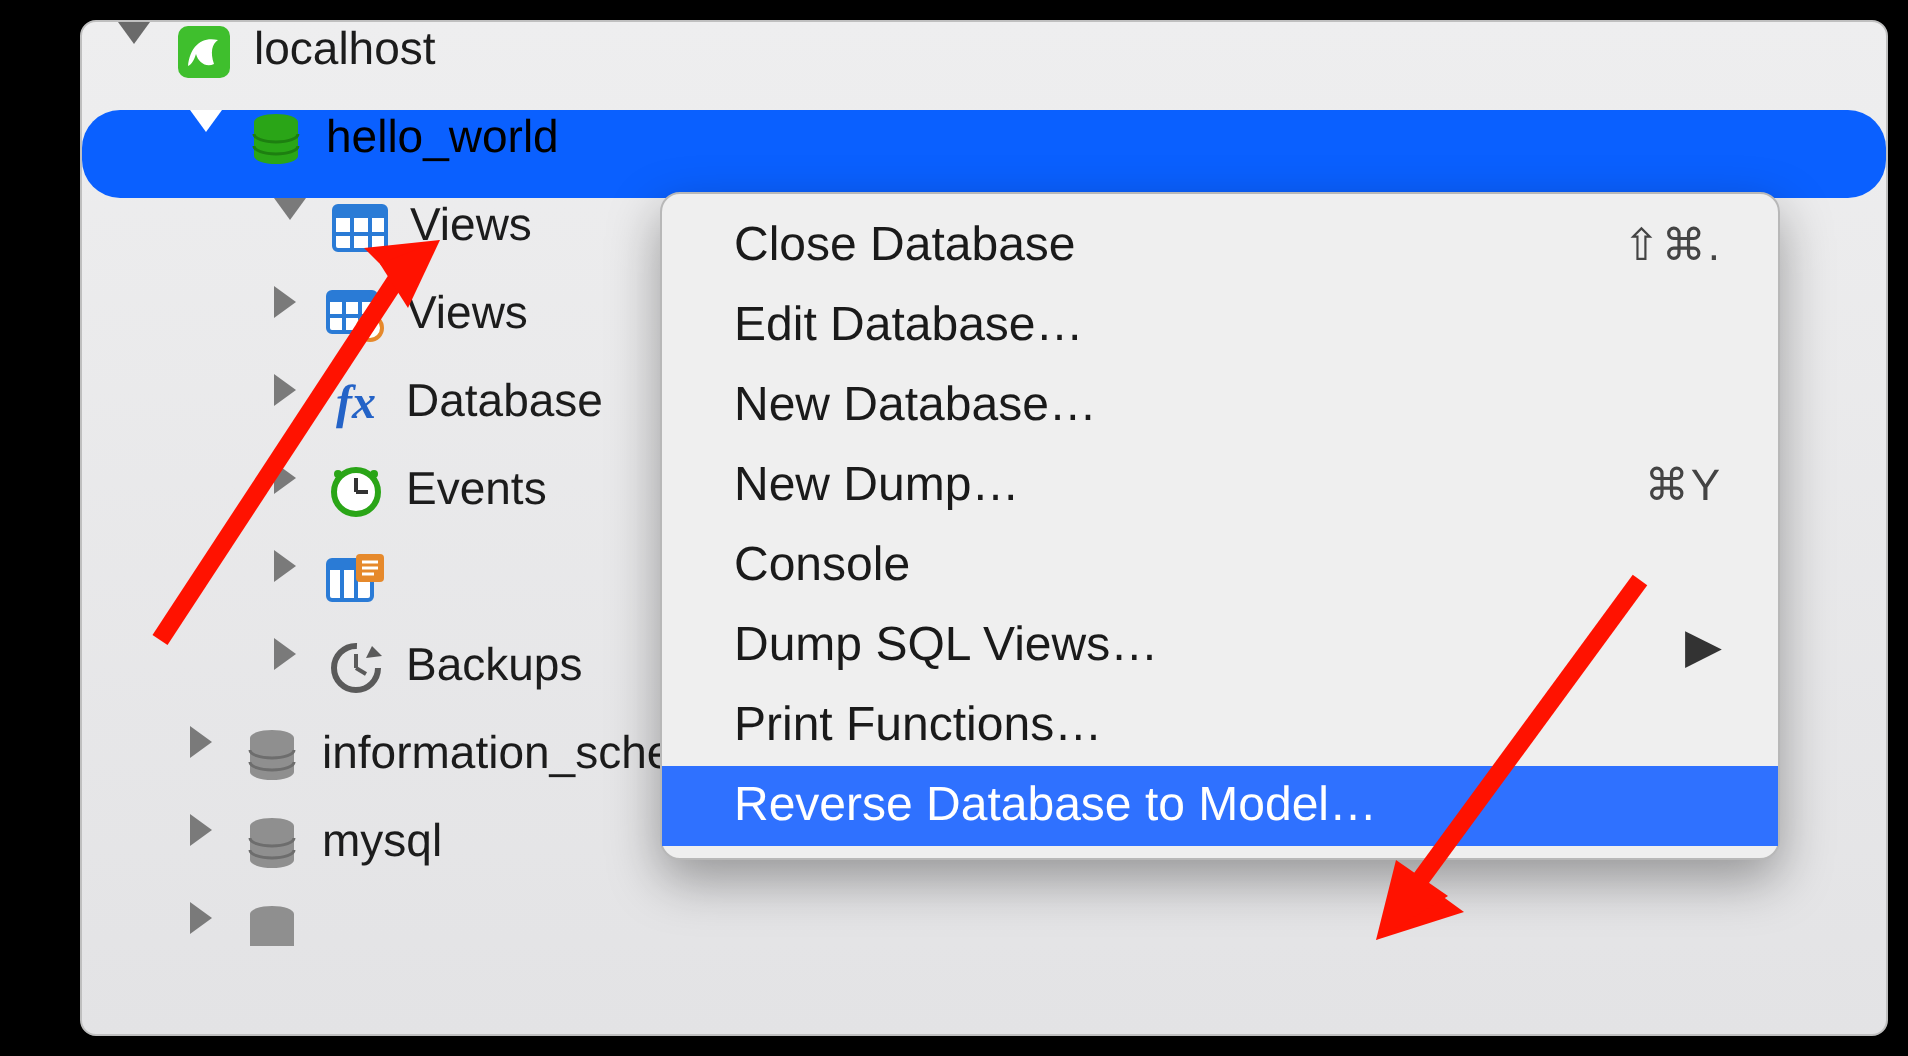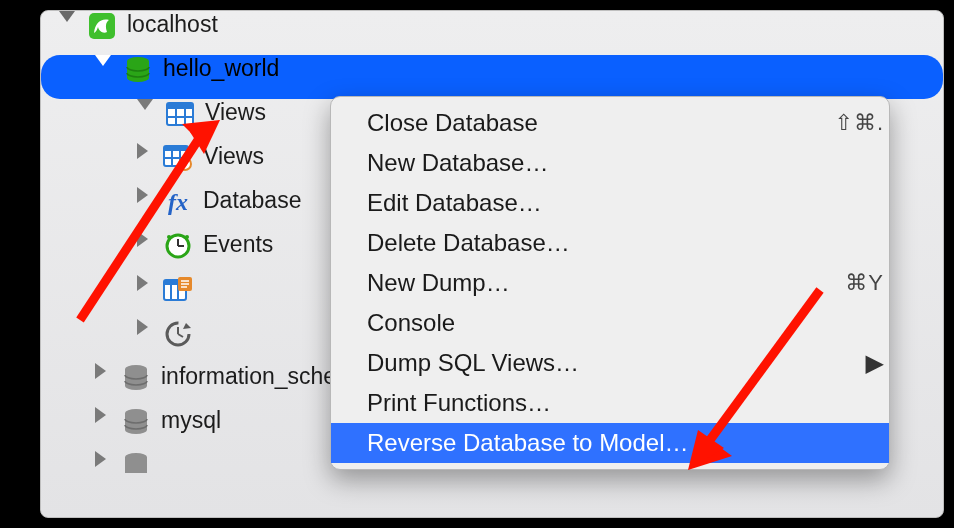--- a/index.html
+++ b/index.html
@@ -55,21 +55,21 @@
     background: #efefef;
     border: 1px solid #b8b8b8;
     border-radius: 10px;
     box-shadow: 0 10px 26px rgba(0,0,0,.35);
     padding: 6px 0;
     z-index: 50;
   }
   .mi {
     display: flex; align-items: center;
     height: 40px;
-    padding: 0 5px 0 36px;
+    padding: 0 28px 0 36px;
     font-size: 24px;
     color: #1a1a1a;
   }
   .mi .mlabel { flex: 1 1 auto; }
   .mi .short { color: #444; font-size: 22px; letter-spacing: 1px; }
   .mi .sub { color: #333; }
   .mi.hi { background: #2f71ff; color: #fff; }
 
   .arrow { position: absolute; z-index: 60; pointer-events: none; }
 
@@ -187,20 +187,21 @@
     <span class="disclosure tri-right" style="color:#7a7a7a"></span>
     <span class="gap" style="width:15px"></span>
     <span class="icon-slot">
       <svg width="26" height="26" viewBox="0 0 26 26">
         <circle cx="13" cy="13" r="11" fill="none" stroke="#5a5a5a" stroke-width="3" stroke-dasharray="52 100"></circle>
         <polygon points="21,2 26,7 18,8" fill="#5a5a5a"></polygon>
         <line x1="13" y1="13" x2="13" y2="6" stroke="#5a5a5a" stroke-width="2"></line>
         <line x1="13" y1="13" x2="18" y2="16" stroke="#5a5a5a" stroke-width="2"></line>
       </svg>
     </span>
+    <span class="label">Backups</span>
   </div>
 
   <div class="row">
     <span class="gap" style="width:54px"></span>
     <span class="disclosure tri-right" style="color:#7a7a7a"></span>
     <span class="gap" style="width:15px"></span>
     <span class="icon-slot">
       <svg width="26" height="28" viewBox="0 0 26 28">
         <ellipse cx="13" cy="5" rx="11" ry="4" fill="#8f8f8f"></ellipse>
         <path d="M2 5 v17 a11 4 0 0 0 22 0 V5" fill="#8f8f8f"></path>
@@ -237,27 +238,24 @@
   </div>
 
 </div>
 
 <div class="ctx">
   <div class="mi">
     <span class="mlabel">Close Database</span>
     <span class="short">⇧⌘.</span>
   </div>
   <div class="mi">
+    <span class="mlabel">Edit Database…</span>
+  </div>
+  <div class="mi">
     <span class="mlabel">New Database…</span>
-  </div>
-  <div class="mi">
-    <span class="mlabel">Edit Database…</span>
-  </div>
-  <div class="mi">
-    <span class="mlabel">Delete Database…</span>
   </div>
   <div class="mi">
     <span class="mlabel">New Dump…</span>
     <span class="short">⌘Y</span>
   </div>
   <div class="mi">
     <span class="mlabel">Console</span>
   </div>
   <div class="mi">
     <span class="mlabel">Dump SQL Views…</span>

